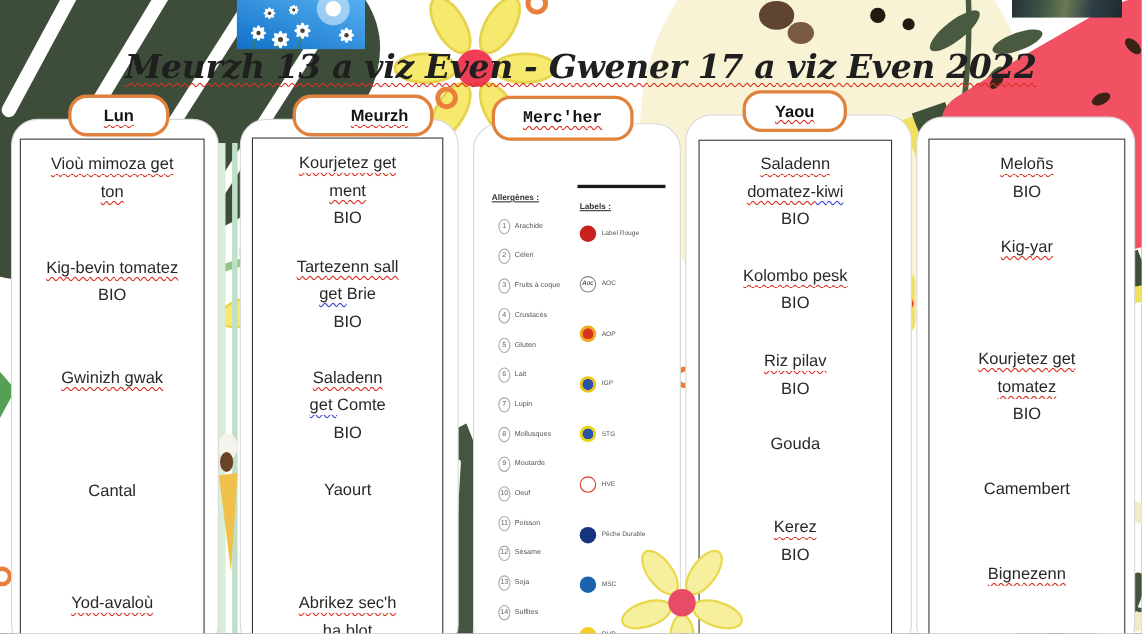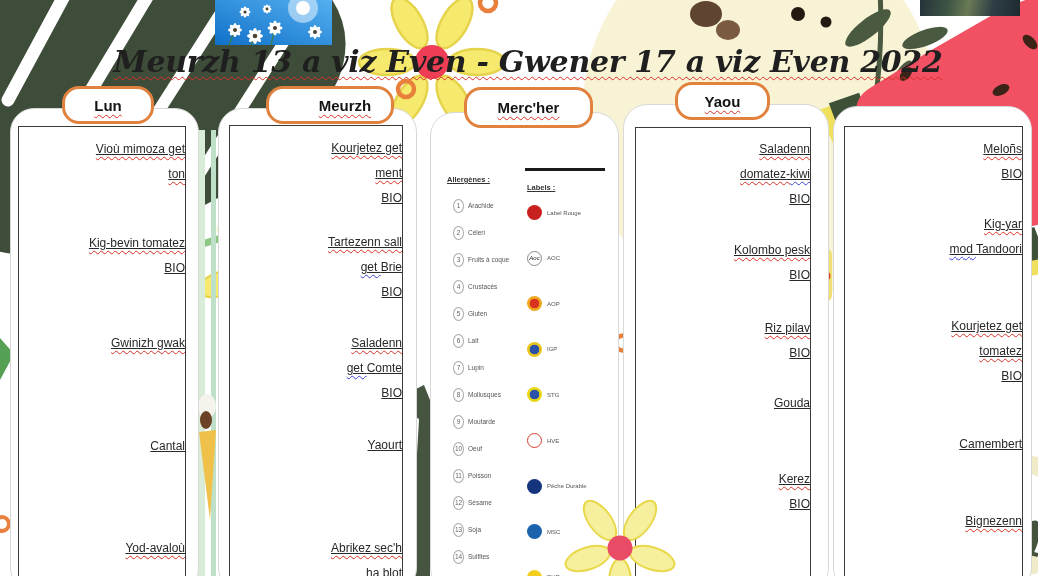--- a/index.html
+++ b/index.html
@@ -33,27 +33,27 @@
   #box-yaou   {left:11px;top:22px;width:174px;height:462px;}
   #box-gwener {left:10px;top:19px;width:177px;height:464px;}
 
   
   .day-badge{position:absolute;display:flex;align-items:center;justify-content:center;
      background:#fff;border:3px solid #e0823d;border-radius:17px;z-index:5;
      font-weight:bold;font-size:15px;color:#141414;}
   .day-badge span{text-decoration:underline wavy #d93025 1px;text-underline-offset:3px;}
   #badge-lun    {left:62px; top:86px;width:86px; height:32px;}
   #badge-meurzh {left:266px;top:86px;width:92px; height:32px;padding-left:30px;}
-  #badge-mercher{left:464px;top:87px;width:123px;height:35px;}
+  #badge-mercher{left:447px;top:87px;width:123px;height:35px;font-family:Liberation Mono, monospace;}
   #badge-yaou   {left:675px;top:82px;width:89px; height:32px;}
   #badge-gwener {left:873px;top:84px;width:113px;height:33px;}
 
   
-  .menu-item{position:absolute;left:0;width:100%;text-align:right;
-     font-size:12px;line-height:25px;color:#282828;text-decoration:underline;}
+  .menu-item{position:absolute;left:0;width:100%;text-align:center;
+     font-size:15px;line-height:25px;color:#282828;}
   .sq-red {text-decoration:underline wavy #d93025 1px;text-underline-offset:3px;}
   .sq-blue{text-decoration:underline wavy #3b45d6 1px;text-underline-offset:3px;}
   #box-lun    .menu-item:nth-child(1){top:10px}  #box-lun    .menu-item:nth-child(2){top:104px}
   #box-lun    .menu-item:nth-child(3){top:204px} #box-lun    .menu-item:nth-child(4){top:307px}
   #box-lun    .menu-item:nth-child(5){top:409px}
   #box-meurzh .menu-item:nth-child(1){top:10px}  #box-meurzh .menu-item:nth-child(2){top:104px}
   #box-meurzh .menu-item:nth-child(3){top:205px} #box-meurzh .menu-item:nth-child(4){top:307px}
   #box-meurzh .menu-item:nth-child(5){top:410px}
   #box-yaou   .menu-item:nth-child(1){top:9px}   #box-yaou   .menu-item:nth-child(2){top:110px}
   #box-yaou   .menu-item:nth-child(3){top:188px} #box-yaou   .menu-item:nth-child(4){top:263px}
@@ -421,21 +421,20 @@
       </div>
   </div>
   <div class="card" id="card-gwener">
     <div class="box" id="box-gwener">
         <div class="menu-item">
           <div><span class="sq-red">Meloñs</span></div>
           <div><span>BIO</span></div>
         </div>
         <div class="menu-item">
           <div><span class="sq-red">Kig-yar</span></div>
-          <div><span class="sq-blue">mod </span><span>Tandoori</span></div>
         </div>
         <div class="menu-item">
           <div><span class="sq-red">Kourjetez get</span></div>
           <div><span class="sq-red">tomatez</span></div>
           <div><span>BIO</span></div>
         </div>
         <div class="menu-item">
           <div><span>Camembert</span></div>
         </div>
         <div class="menu-item">

